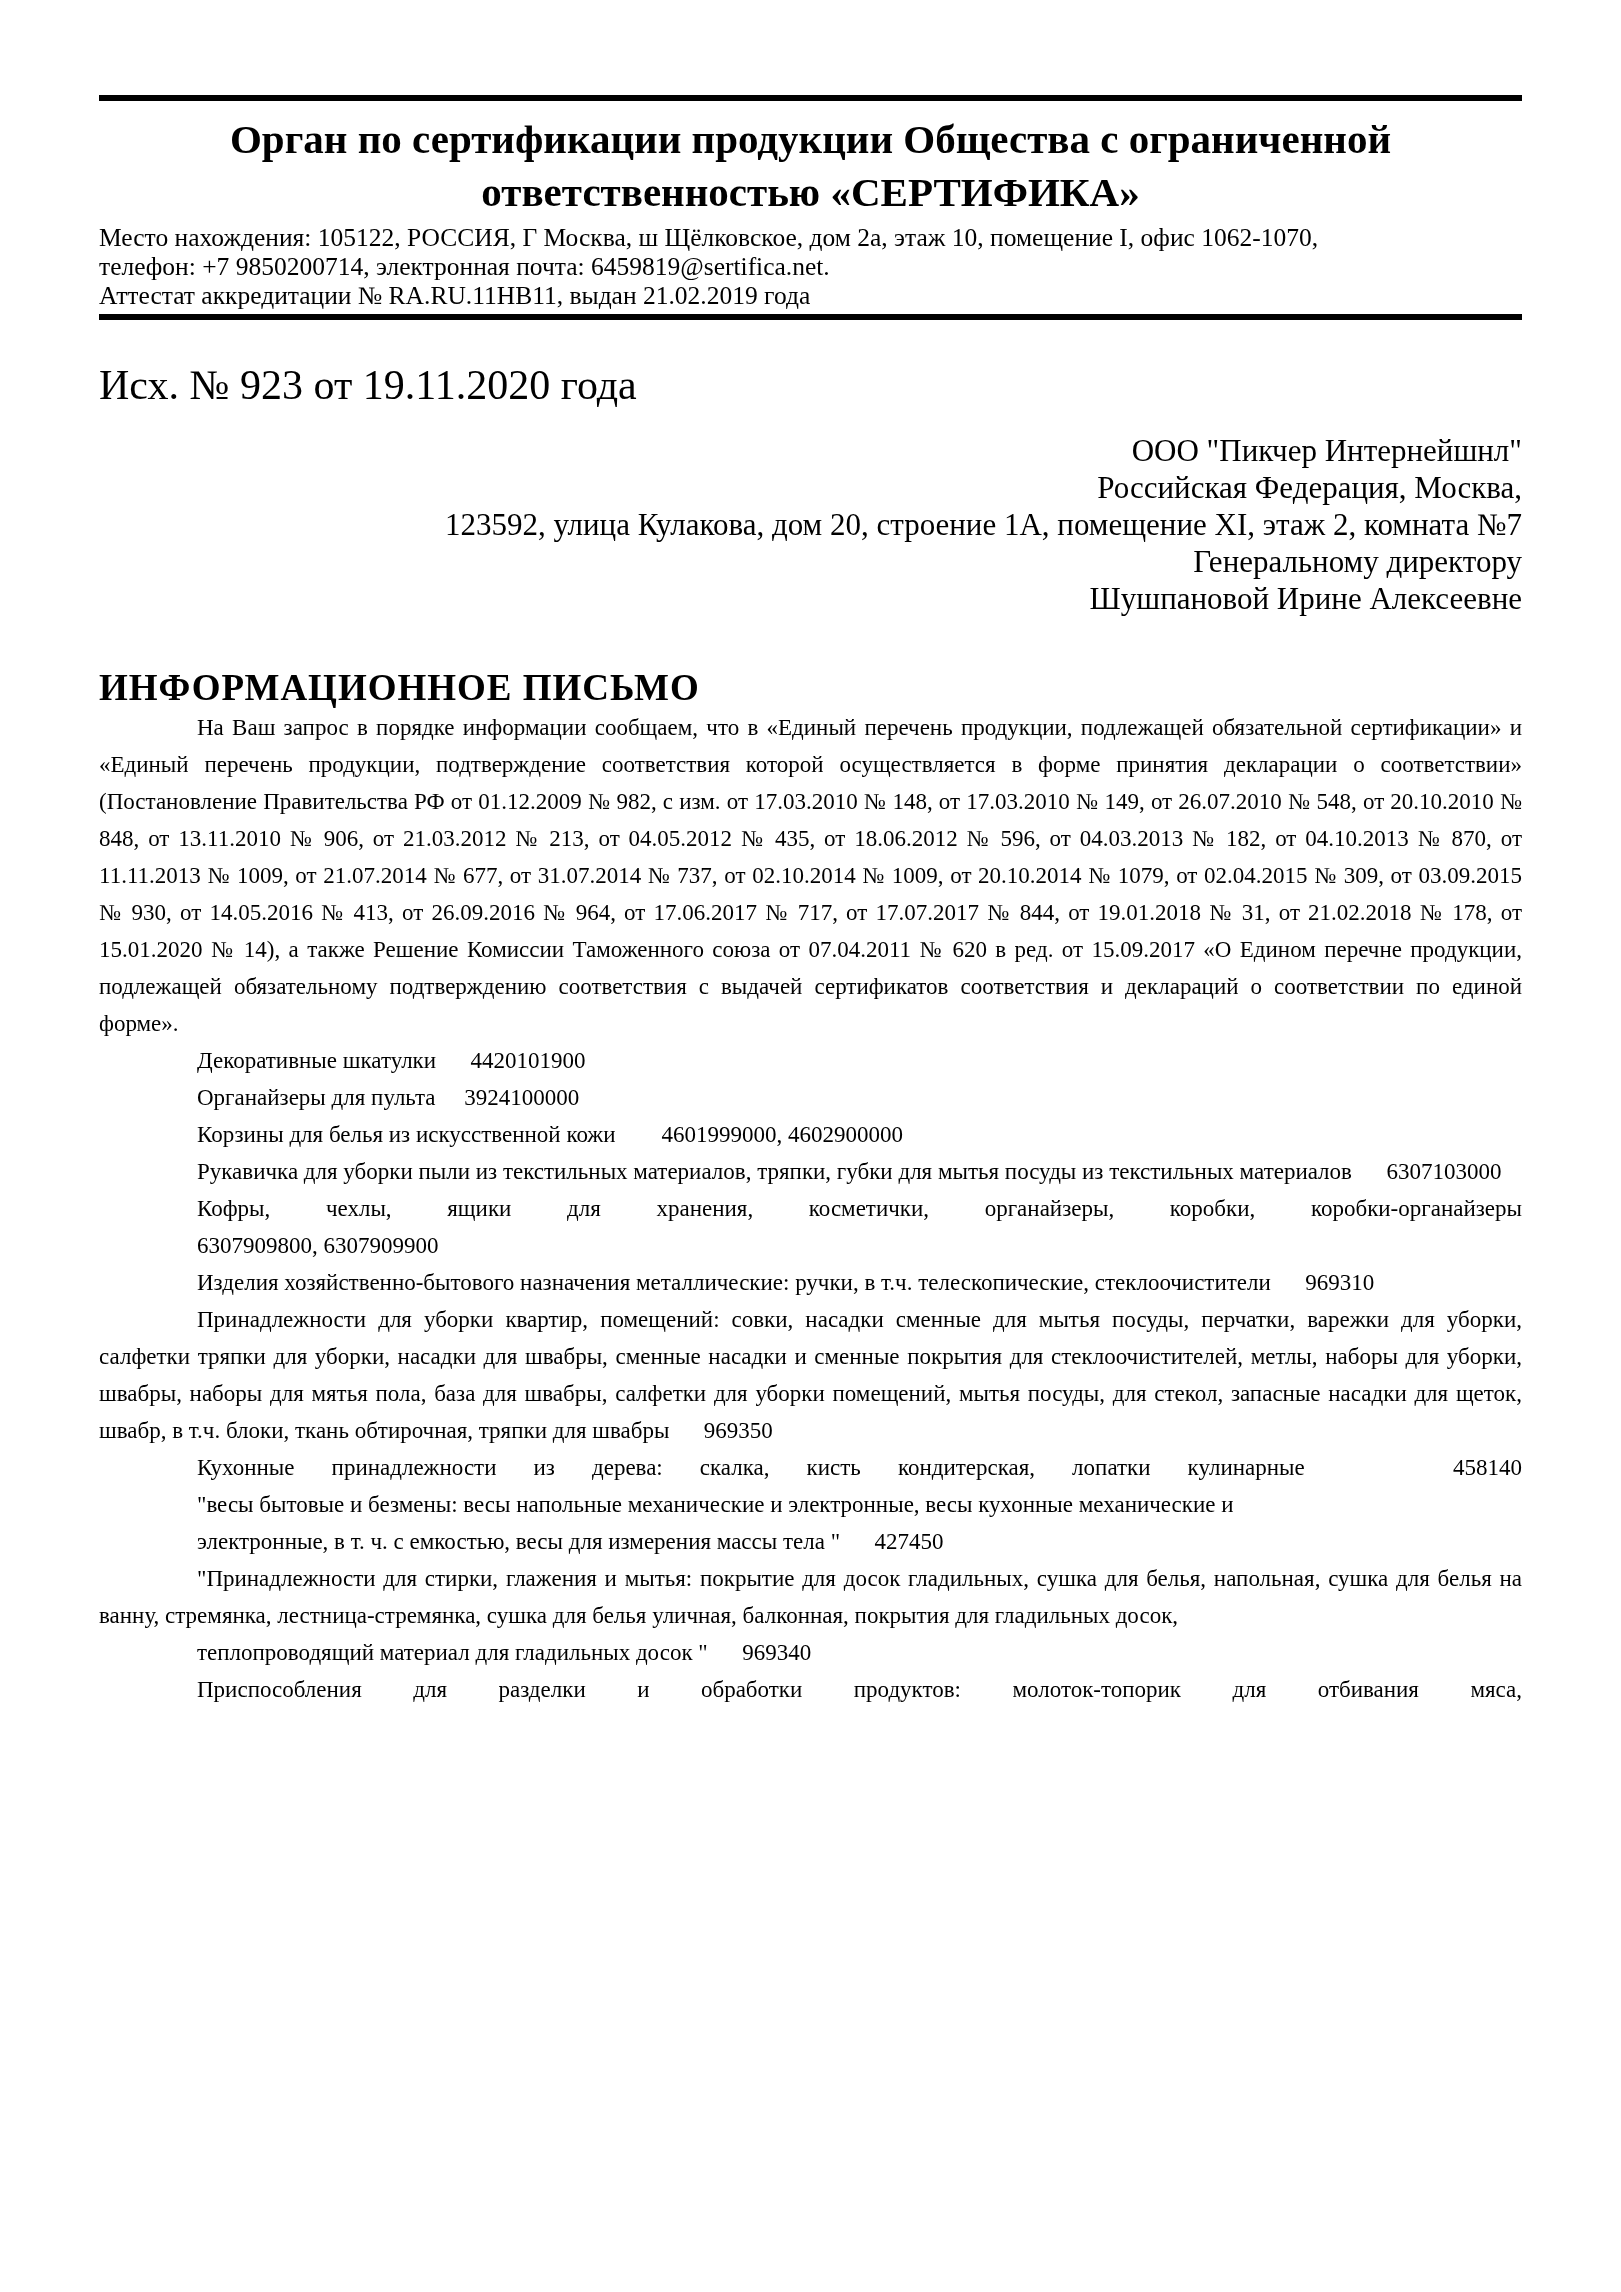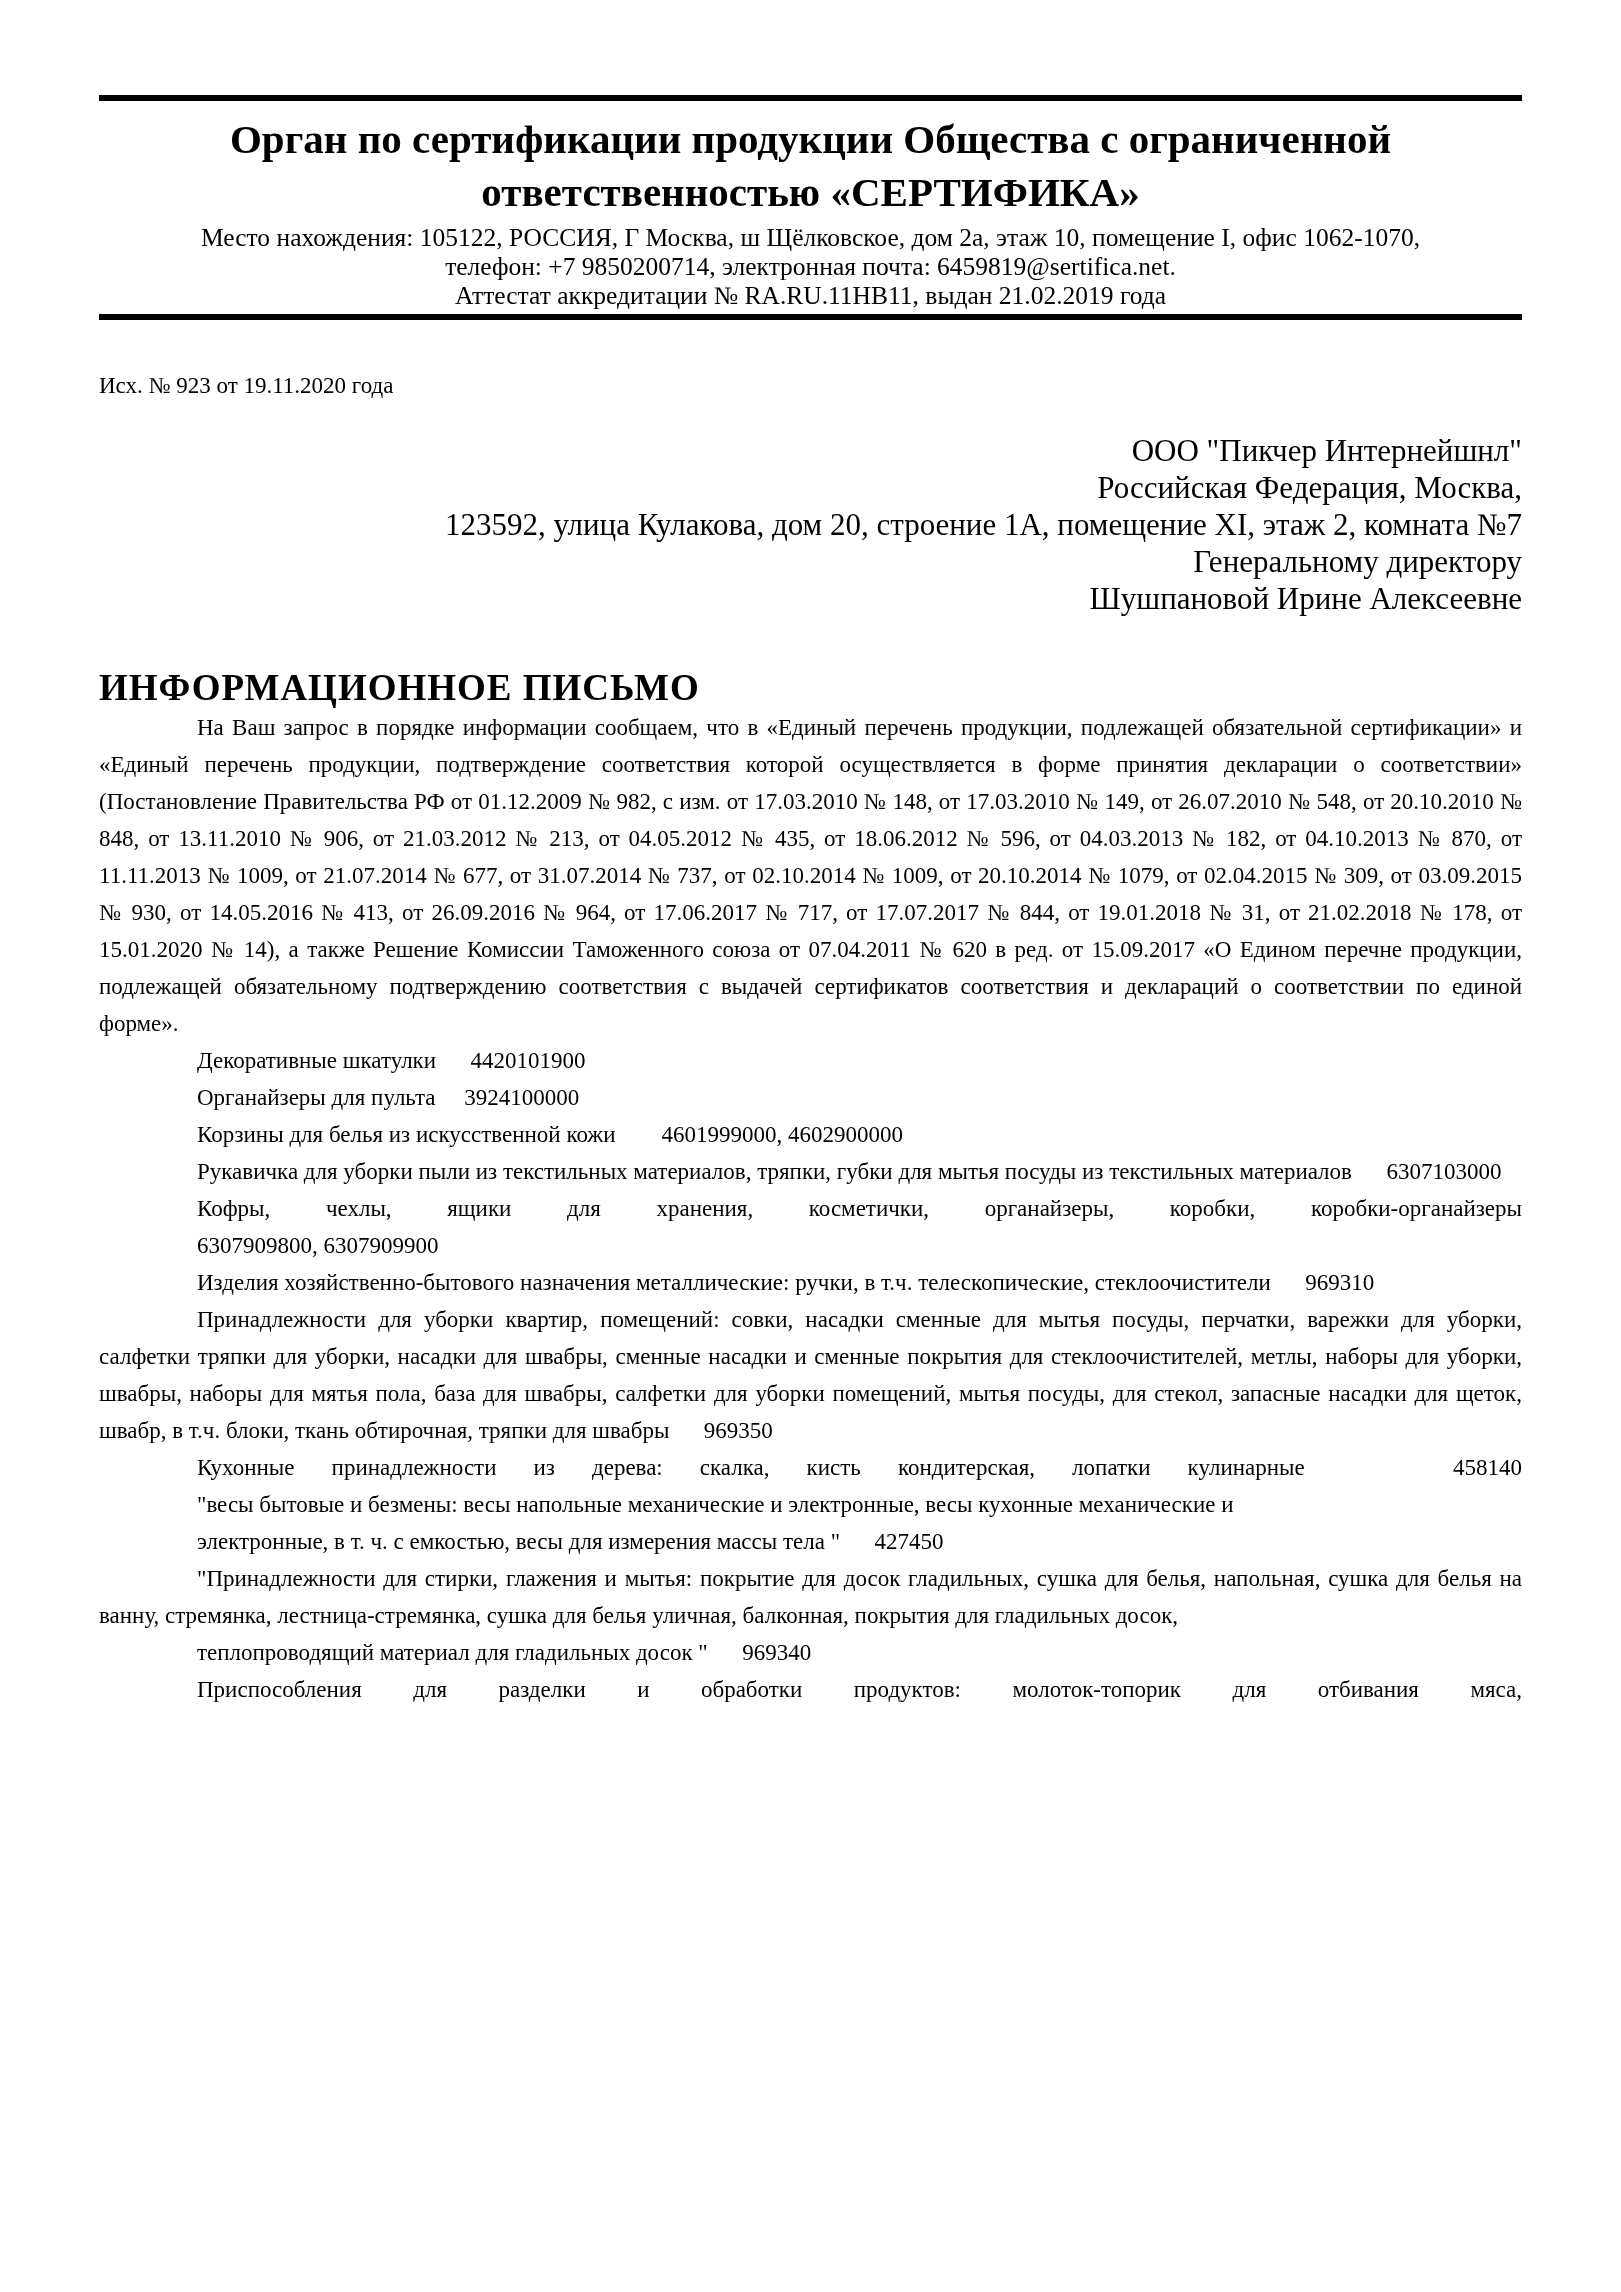--- a/index.html
+++ b/index.html
@@ -21,25 +21,25 @@
     margin-top: 11.8px;
     font-size: 41px;
     font-weight: bold;
     text-align: center;
     line-height: 53px;
   }
   .org-address {
     margin-top: 3.9px;
     font-size: 25.5px;
     line-height: 29px;
-    text-align: center;
+    text-align: left;
   }
   .outgoing {
     margin-top: 47px;
-    font-size: 23px;
+    font-size: 42px;
     line-height: 37px;
   }
   .recipient {
     margin-top: 27.4px;
     font-size: 31px;
     line-height: 37px;
     text-align: right;
   }
   .letter-title {
     margin-top: 49px;

